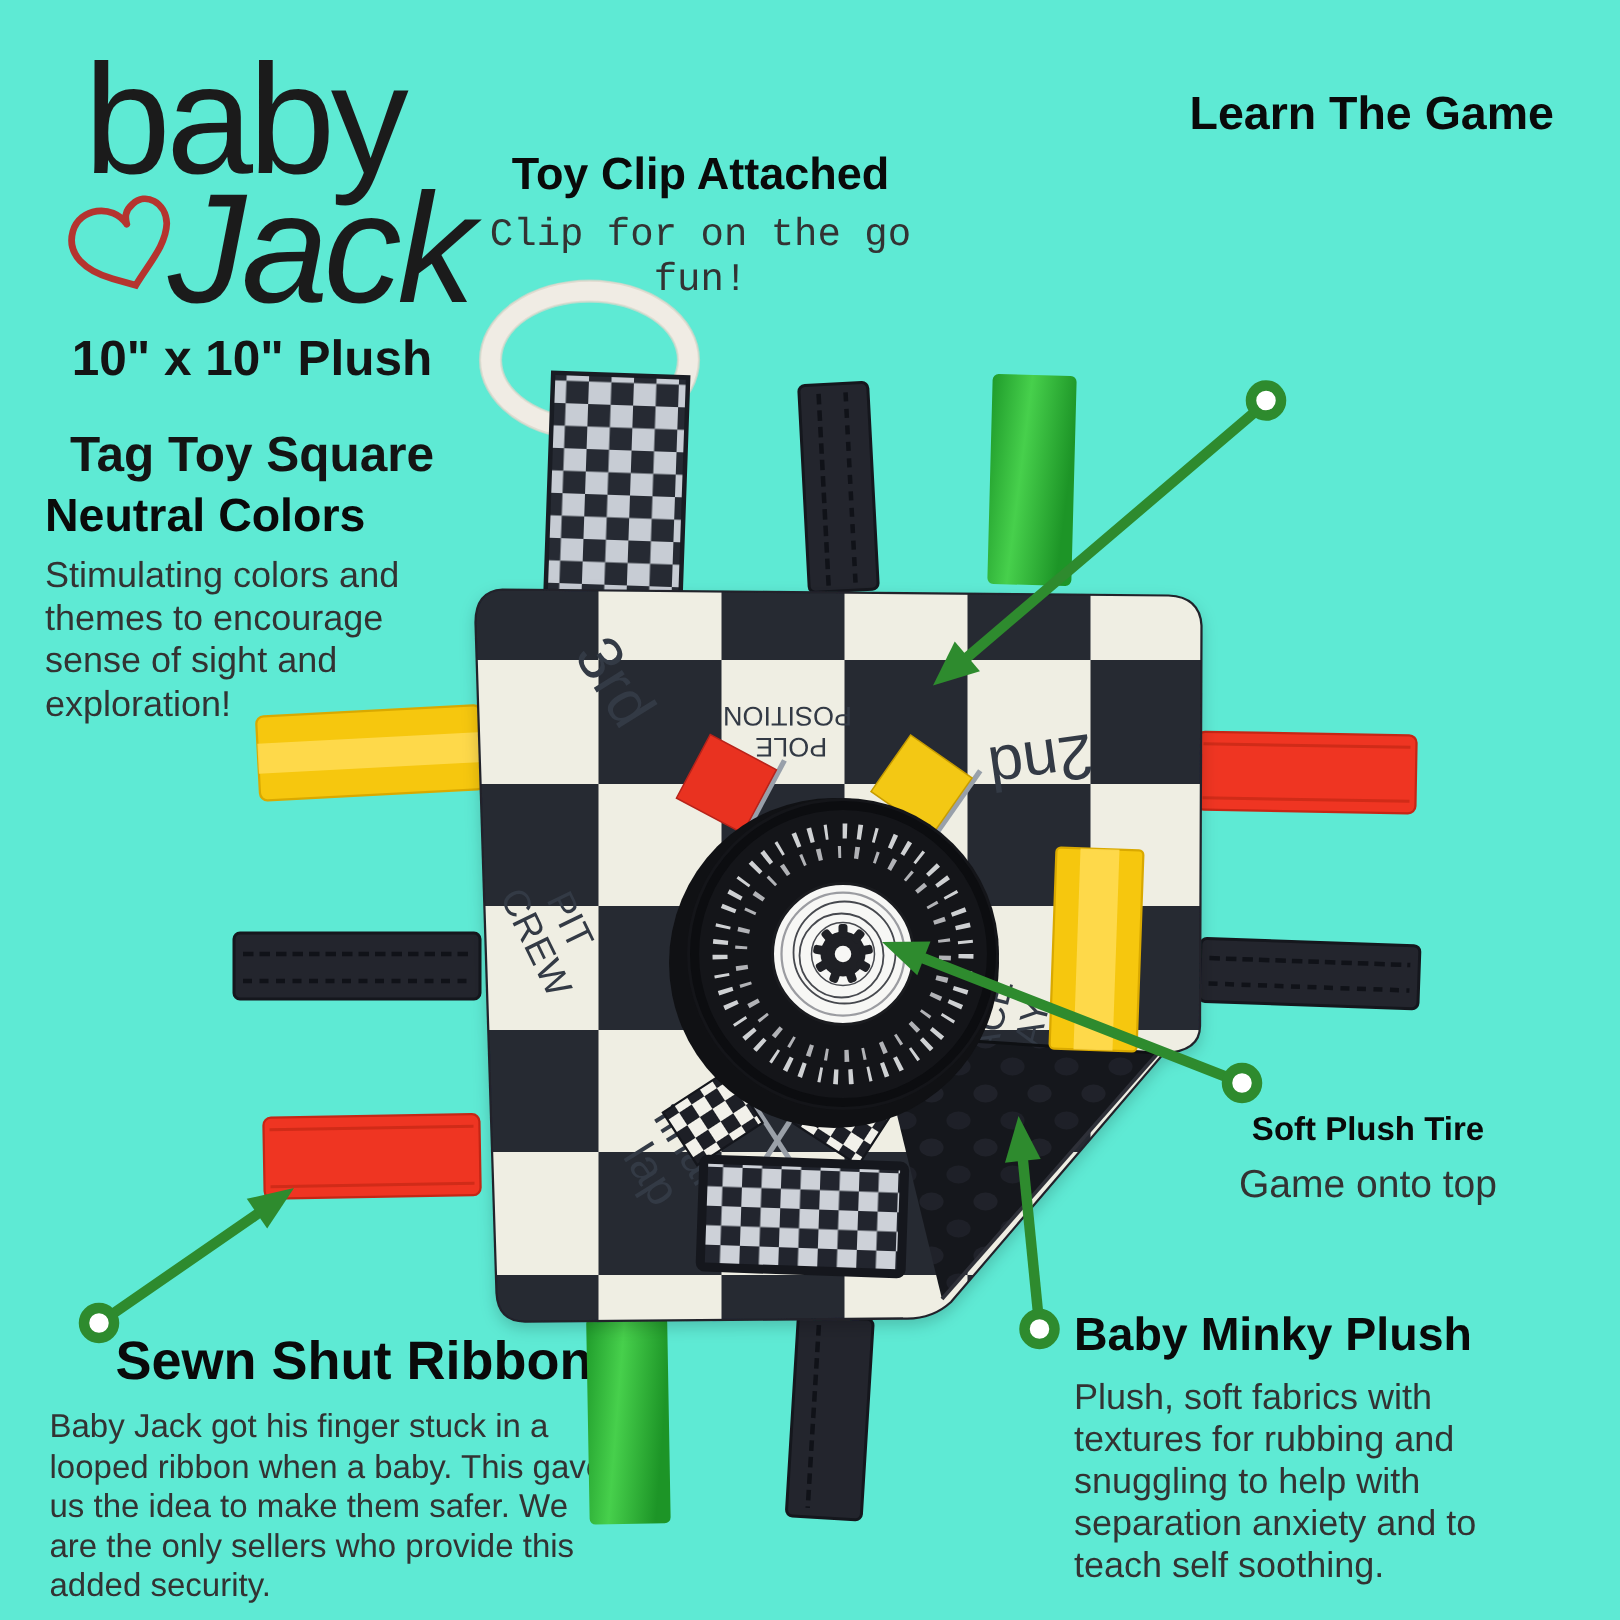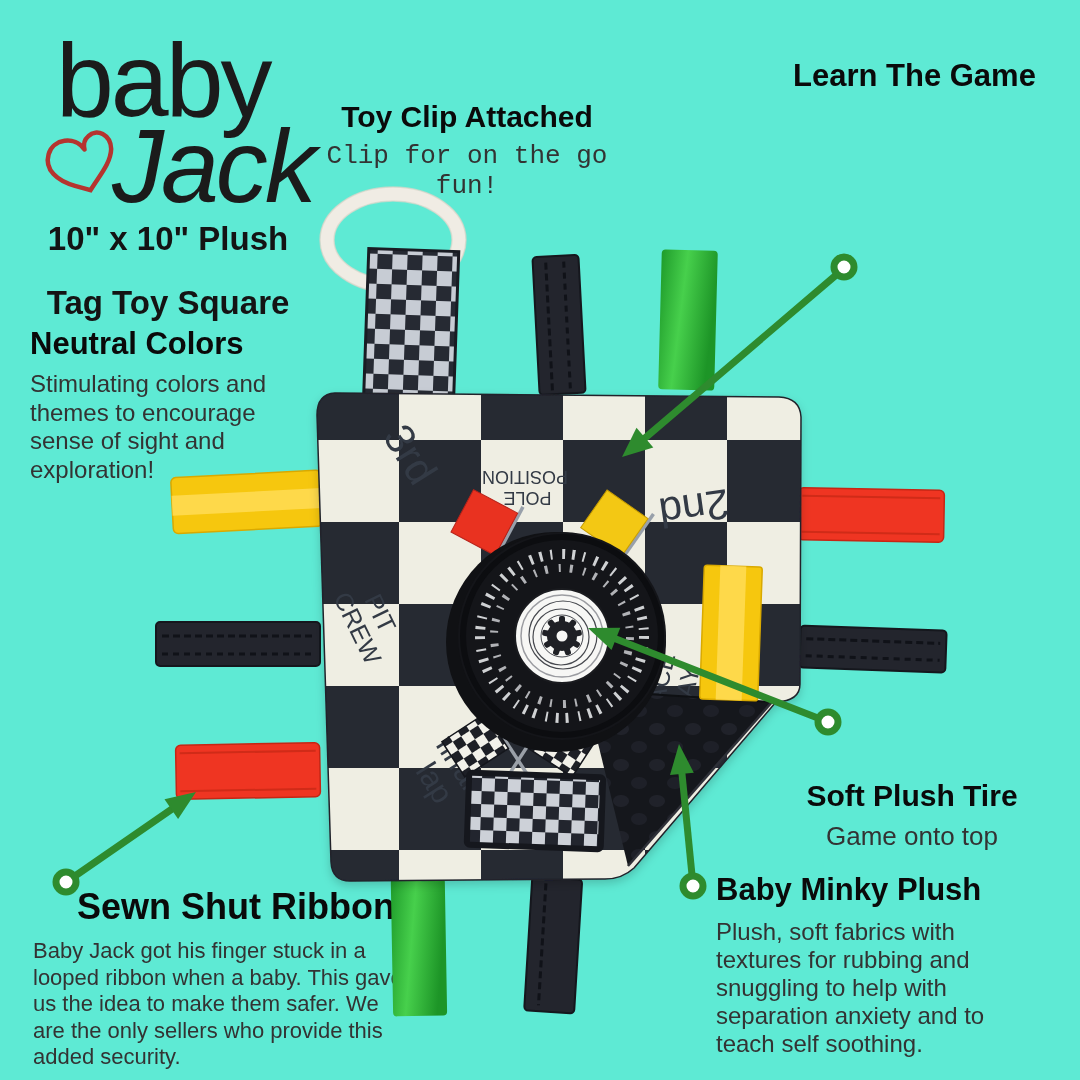--- a/index.html
+++ b/index.html
@@ -21,21 +21,21 @@
   .toy-link{left:306px;top:100px;width:322px;text-align:center;}
   .toy-link .co-title{font-size:30px;}
   .toy-link .co-body{font-size:26px;margin-top:7px;font-family:Liberation Mono, monospace;}
   .learn-game{left:793px;top:58px;width:287px;}
   .learn-game .co-title{font-size:31px;margin-bottom:10px;}
   .learn-game .co-body{font-size:23px;line-height:29px;}
   .neutral{left:30px;top:326px;width:276px;}
   .neutral .co-title{font-size:31px;margin-bottom:8px;}
   .neutral .co-body{font-size:24px;line-height:28.5px;}
   .tire-co{left:780px;top:740px;width:264px;text-align:center;}
-  .tire-co .co-title{font-size:30px;margin-top:39px;}
+  .tire-co .co-title{font-size:22px;}
   .tire-co .co-body{font-size:26px;margin-top:8px;}
   .minky-co{left:716px;top:872px;width:348px;}
   .minky-co .co-title{font-size:31px;margin-bottom:10px;}
   .minky-co .co-body{font-size:24px;line-height:28px;}
   .sewn-co{left:33px;top:886px;width:424px;}
   .sewn-co .co-title{font-size:36px;margin-bottom:10px;margin-left:44px;}
   .sewn-co .co-body{font-size:22px;line-height:26.5px;}
   svg text{font-family:"Liberation Sans",sans-serif;}
   .fab-label{fill:#333a45;}
 </style>

